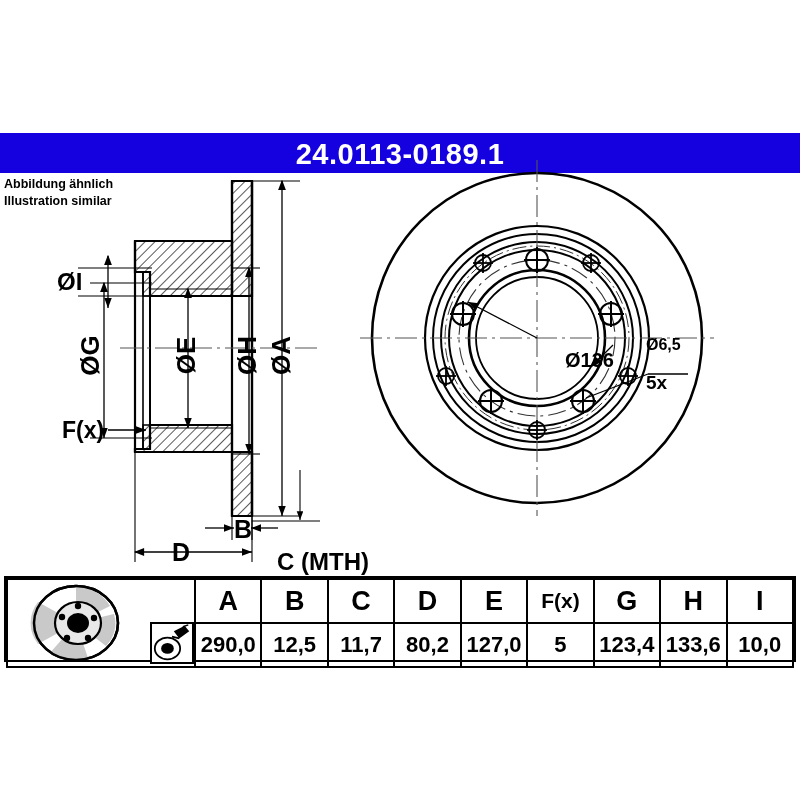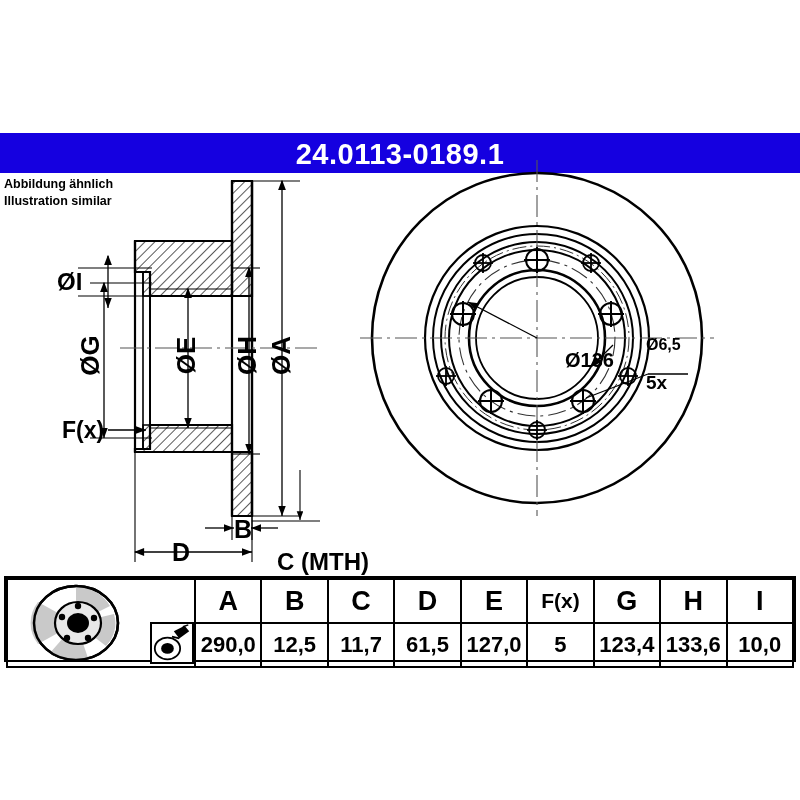--- a/index.html
+++ b/index.html
@@ -301,21 +301,21 @@
         <td class="hdr-cell">E</td>
         <td class="hdr-cell fx-cell">F(x)</td>
         <td class="hdr-cell">G</td>
         <td class="hdr-cell">H</td>
         <td class="hdr-cell">I</td>
       </tr>
       <tr>
         <td class="val-cell">290,0</td>
         <td class="val-cell">12,5</td>
         <td class="val-cell">11,7</td>
-        <td class="val-cell">61,5</td>
+        <td class="val-cell">80,2</td>
         <td class="val-cell">127,0</td>
         <td class="val-cell">5</td>
         <td class="val-cell">123,4</td>
         <td class="val-cell">133,6</td>
         <td class="val-cell">10,0</td>
       </tr>
     </tbody>
       </table>
   </div>
 

